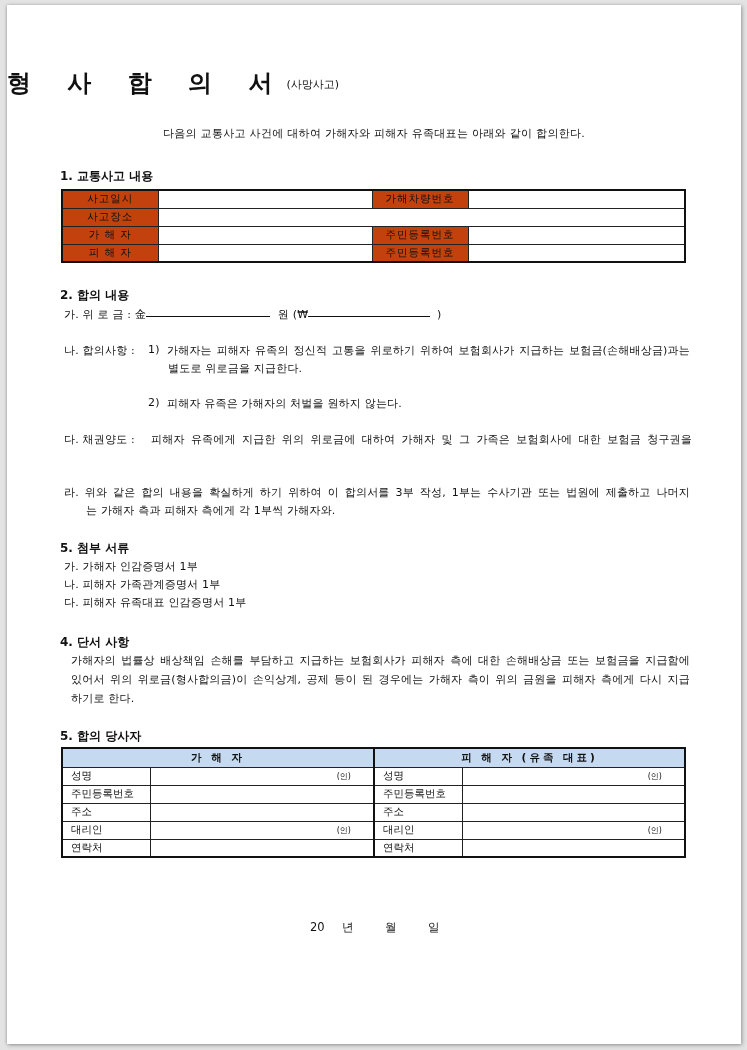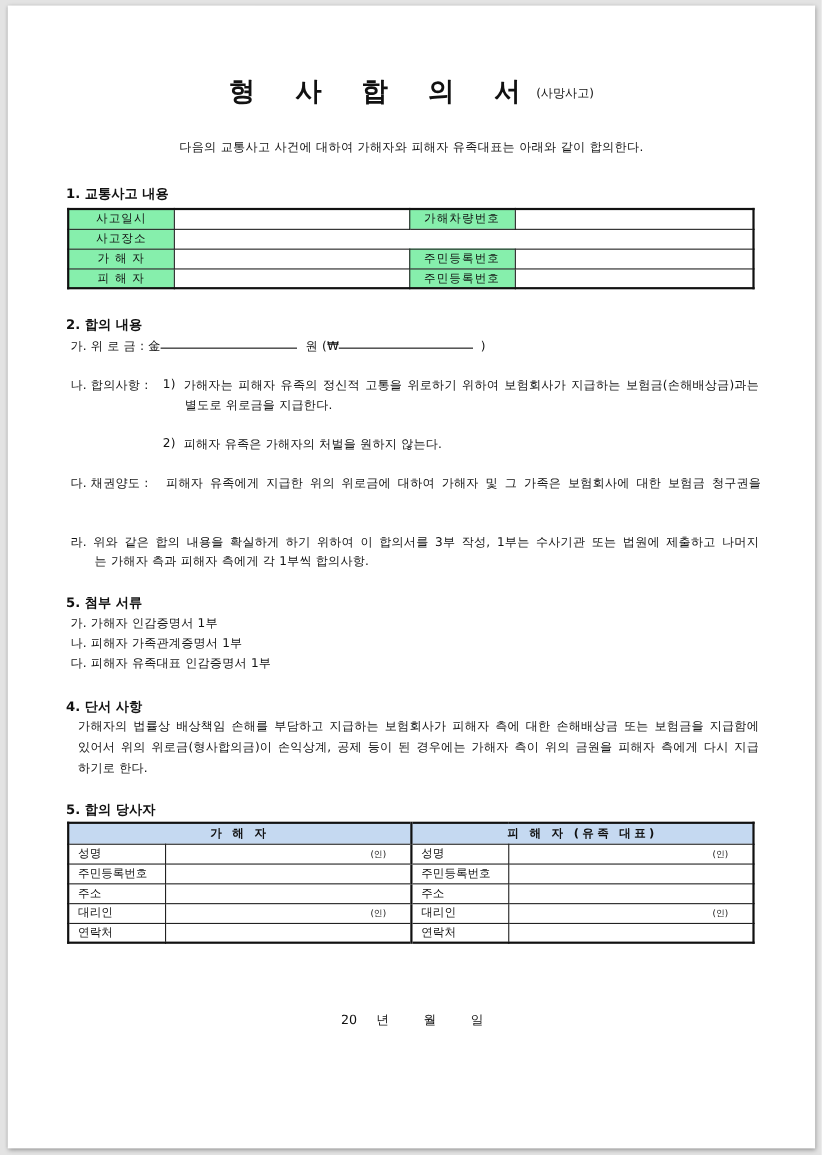--- a/index.html
+++ b/index.html
@@ -13,37 +13,36 @@
     .page {
       position: absolute;
       left: 7px; top: 5px;
       width: 734px; height: 1039px;
       background: #fff;
       box-shadow: 1px 1px 4px rgba(0,0,0,0.35), -1px 0 2px rgba(0,0,0,0.12);
     }
     .abs { position: absolute; white-space: nowrap; }
     .title {
       left: 0; width: 734px; top: 62px;
-      text-align: center;
       font-size: 24px; font-weight: bold; letter-spacing: 14px;
     }
     .title .main { display: inline-block; }
     .title .sub {
       font-size: 11px; font-weight: normal; letter-spacing: 0;
       margin-left: 0px; vertical-align: 3px;
     }
     .intro { left: 0; width: 734px; top: 121px; text-align: center; font-size: 11px; letter-spacing: 0.3px; }
     .sec-head { font-size: 12px; font-weight: bold; }
     .txt { font-size: 11px; letter-spacing: 0.2px; }
     .uline { display: inline-block; border-bottom: 1px solid #111; height: 11px; vertical-align: 1px; }
 
     table.t { position: absolute; border-collapse: collapse; table-layout: fixed; font-size: 10.5px; }
     table.t td { border: 1px solid #222; height: 18px; padding: 0 4px; }
     table.t1 { left: 54px; top: 184px; width: 625px; border: 2px solid #111; }
-    table.t1 td.lab { background: #86efac; text-align: center; letter-spacing: 1px; }
+    table.t1 td.lab { background: #c2410c; text-align: center; letter-spacing: 1px; }
     table.t5 { left: 54px; top: 742px; width: 625px; border: 2px solid #111; }
     table.t5 td.head { background: #c5d9f1; text-align: center; font-weight: bold; letter-spacing: 3px; height: 19px; }
     table.t5 td.lab { text-align: justify; text-align-last: justify; letter-spacing: 0; padding: 0 6px 0 8px; }
     table.t5 td.val { text-align: right; font-size: 8px; padding-right: 22px; }
     table.t5 td.mid { border-right: 2px solid #111; }
     .date { top: 915px; font-size: 11.5px; }
   </style>
 </head>
 <body>
 
@@ -102,21 +101,21 @@
   <div class="abs txt" style="left:141px; top:338px;">1)</div>
   <div class="abs txt" style="left:160px; top:338px; width:523px; text-align:justify; text-align-last:justify;">가해자는 피해자 유족의 정신적 고통을 위로하기 위하여 보험회사가 지급하는 보험금(손해배상금)과는</div>
   <div class="abs txt" style="left:161px; top:356px;">별도로 위로금을 지급한다.</div>
   <div class="abs txt" style="left:141px; top:391px;">2)</div>
   <div class="abs txt" style="left:160px; top:391px;">피해자 유족은 가해자의 처벌을 원하지 않는다.</div>
 
   <div class="abs txt" style="left:57px; top:427px;">다. 채권양도 :</div>
   <div class="abs txt" style="left:124px; top:427px; width:541px; text-align:justify; text-align-last:justify;margin-left:20px;">피해자 유족에게 지급한 위의 위로금에 대하여 가해자 및 그 가족은 보험회사에 대한 보험금 청구권을</div>
 
   <div class="abs txt" style="left:57px; top:480px; width:626px; text-align:justify; text-align-last:justify;">라. 위와 같은 합의 내용을 확실하게 하기 위하여 이 합의서를 3부 작성, 1부는 수사기관 또는 법원에 제출하고 나머지</div>
-  <div class="abs txt" style="left:79px; top:498px;">는 가해자 측과 피해자 측에게 각 1부씩 합의사항.</div>
+  <div class="abs txt" style="left:79px; top:498px;">는 가해자 측과 피해자 측에게 각 1부씩 가해자와.</div>
 
   <div class="abs sec-head" style="left:53px; top:535px;">5. 첨부 서류</div>
   <div class="abs txt" style="left:57px; top:554px;">가. 가해자 인감증명서 1부</div>
   <div class="abs txt" style="left:57px; top:572px;">나. 피해자 가족관계증명서 1부</div>
   <div class="abs txt" style="left:57px; top:590px;">다. 피해자 유족대표 인감증명서 1부</div>
 
   <div class="abs sec-head" style="left:53px; top:629px;">4. 단서 사항</div>
   <div class="abs txt" style="left:64px; top:648px; width:619px; text-align:justify; text-align-last:justify;">가해자의 법률상 배상책임 손해를 부담하고 지급하는 보험회사가 피해자 측에 대한 손해배상금 또는 보험금을 지급함에</div>
   <div class="abs txt" style="left:64px; top:667px; width:619px; text-align:justify; text-align-last:justify;">있어서 위의 위로금(형사합의금)이 손익상계, 공제 등이 된 경우에는 가해자 측이 위의 금원을 피해자 측에게 다시 지급</div>
   <div class="abs txt" style="left:64px; top:686px;">하기로 한다.</div>

